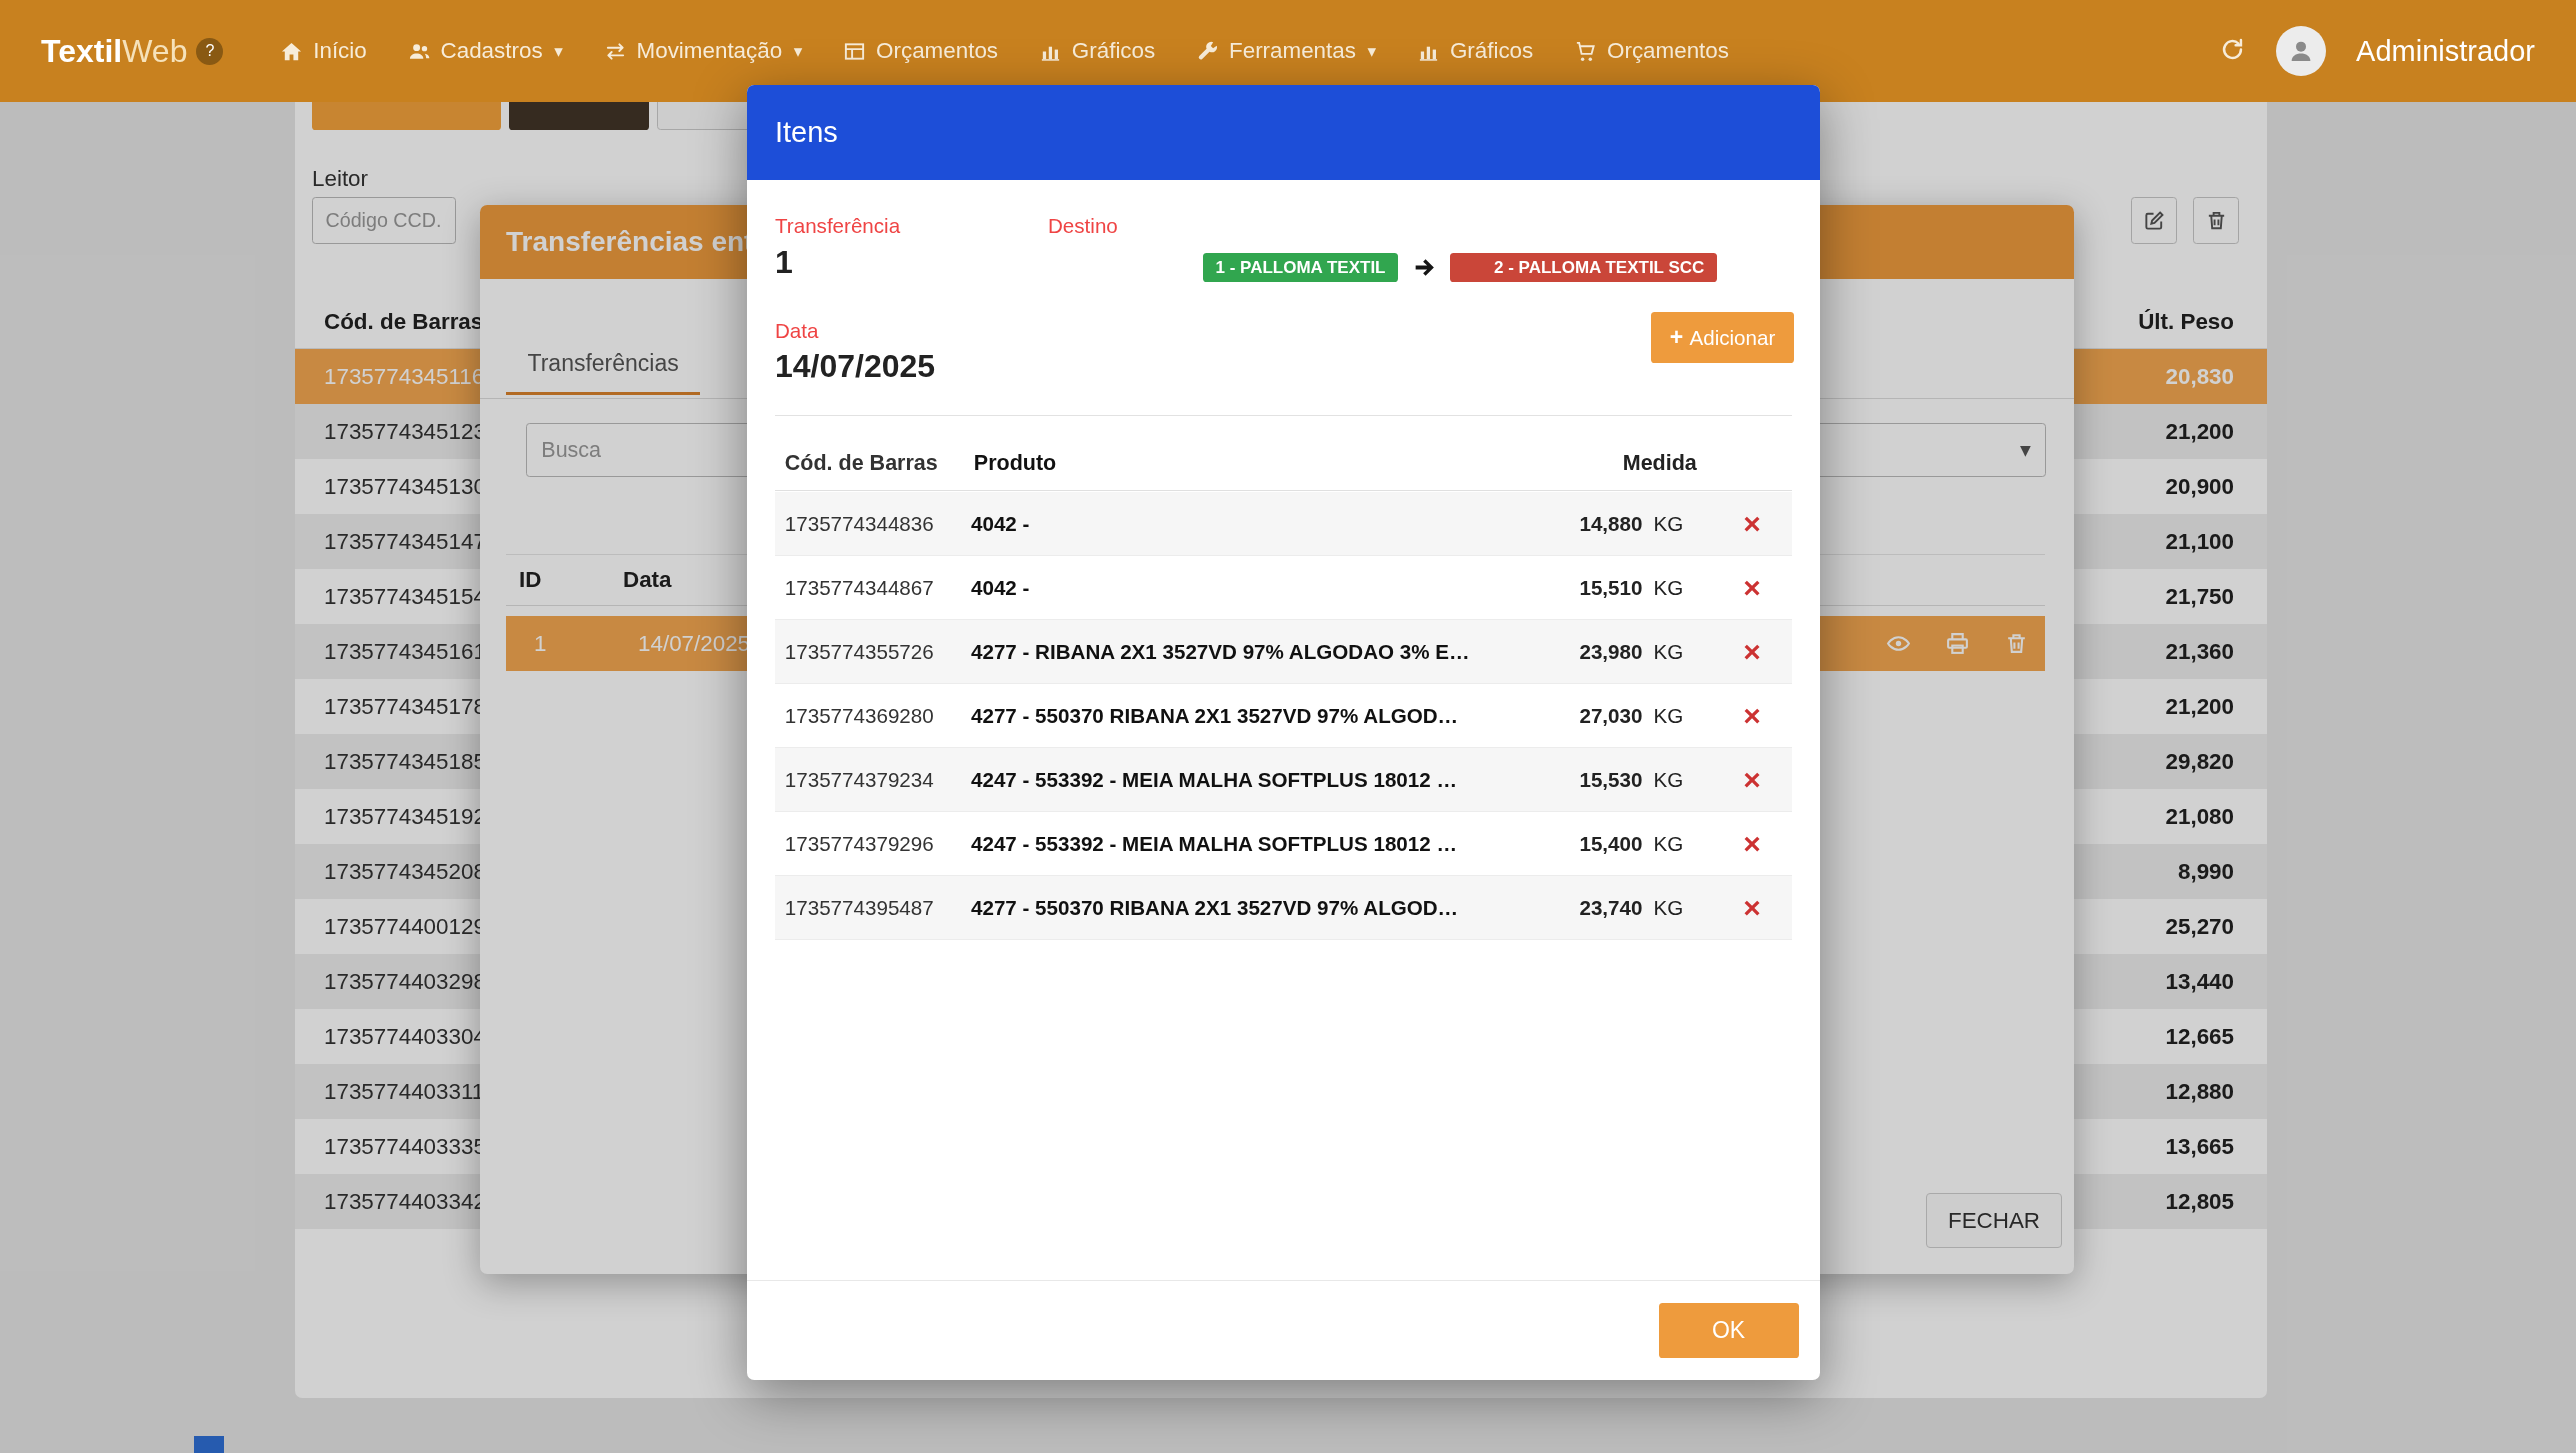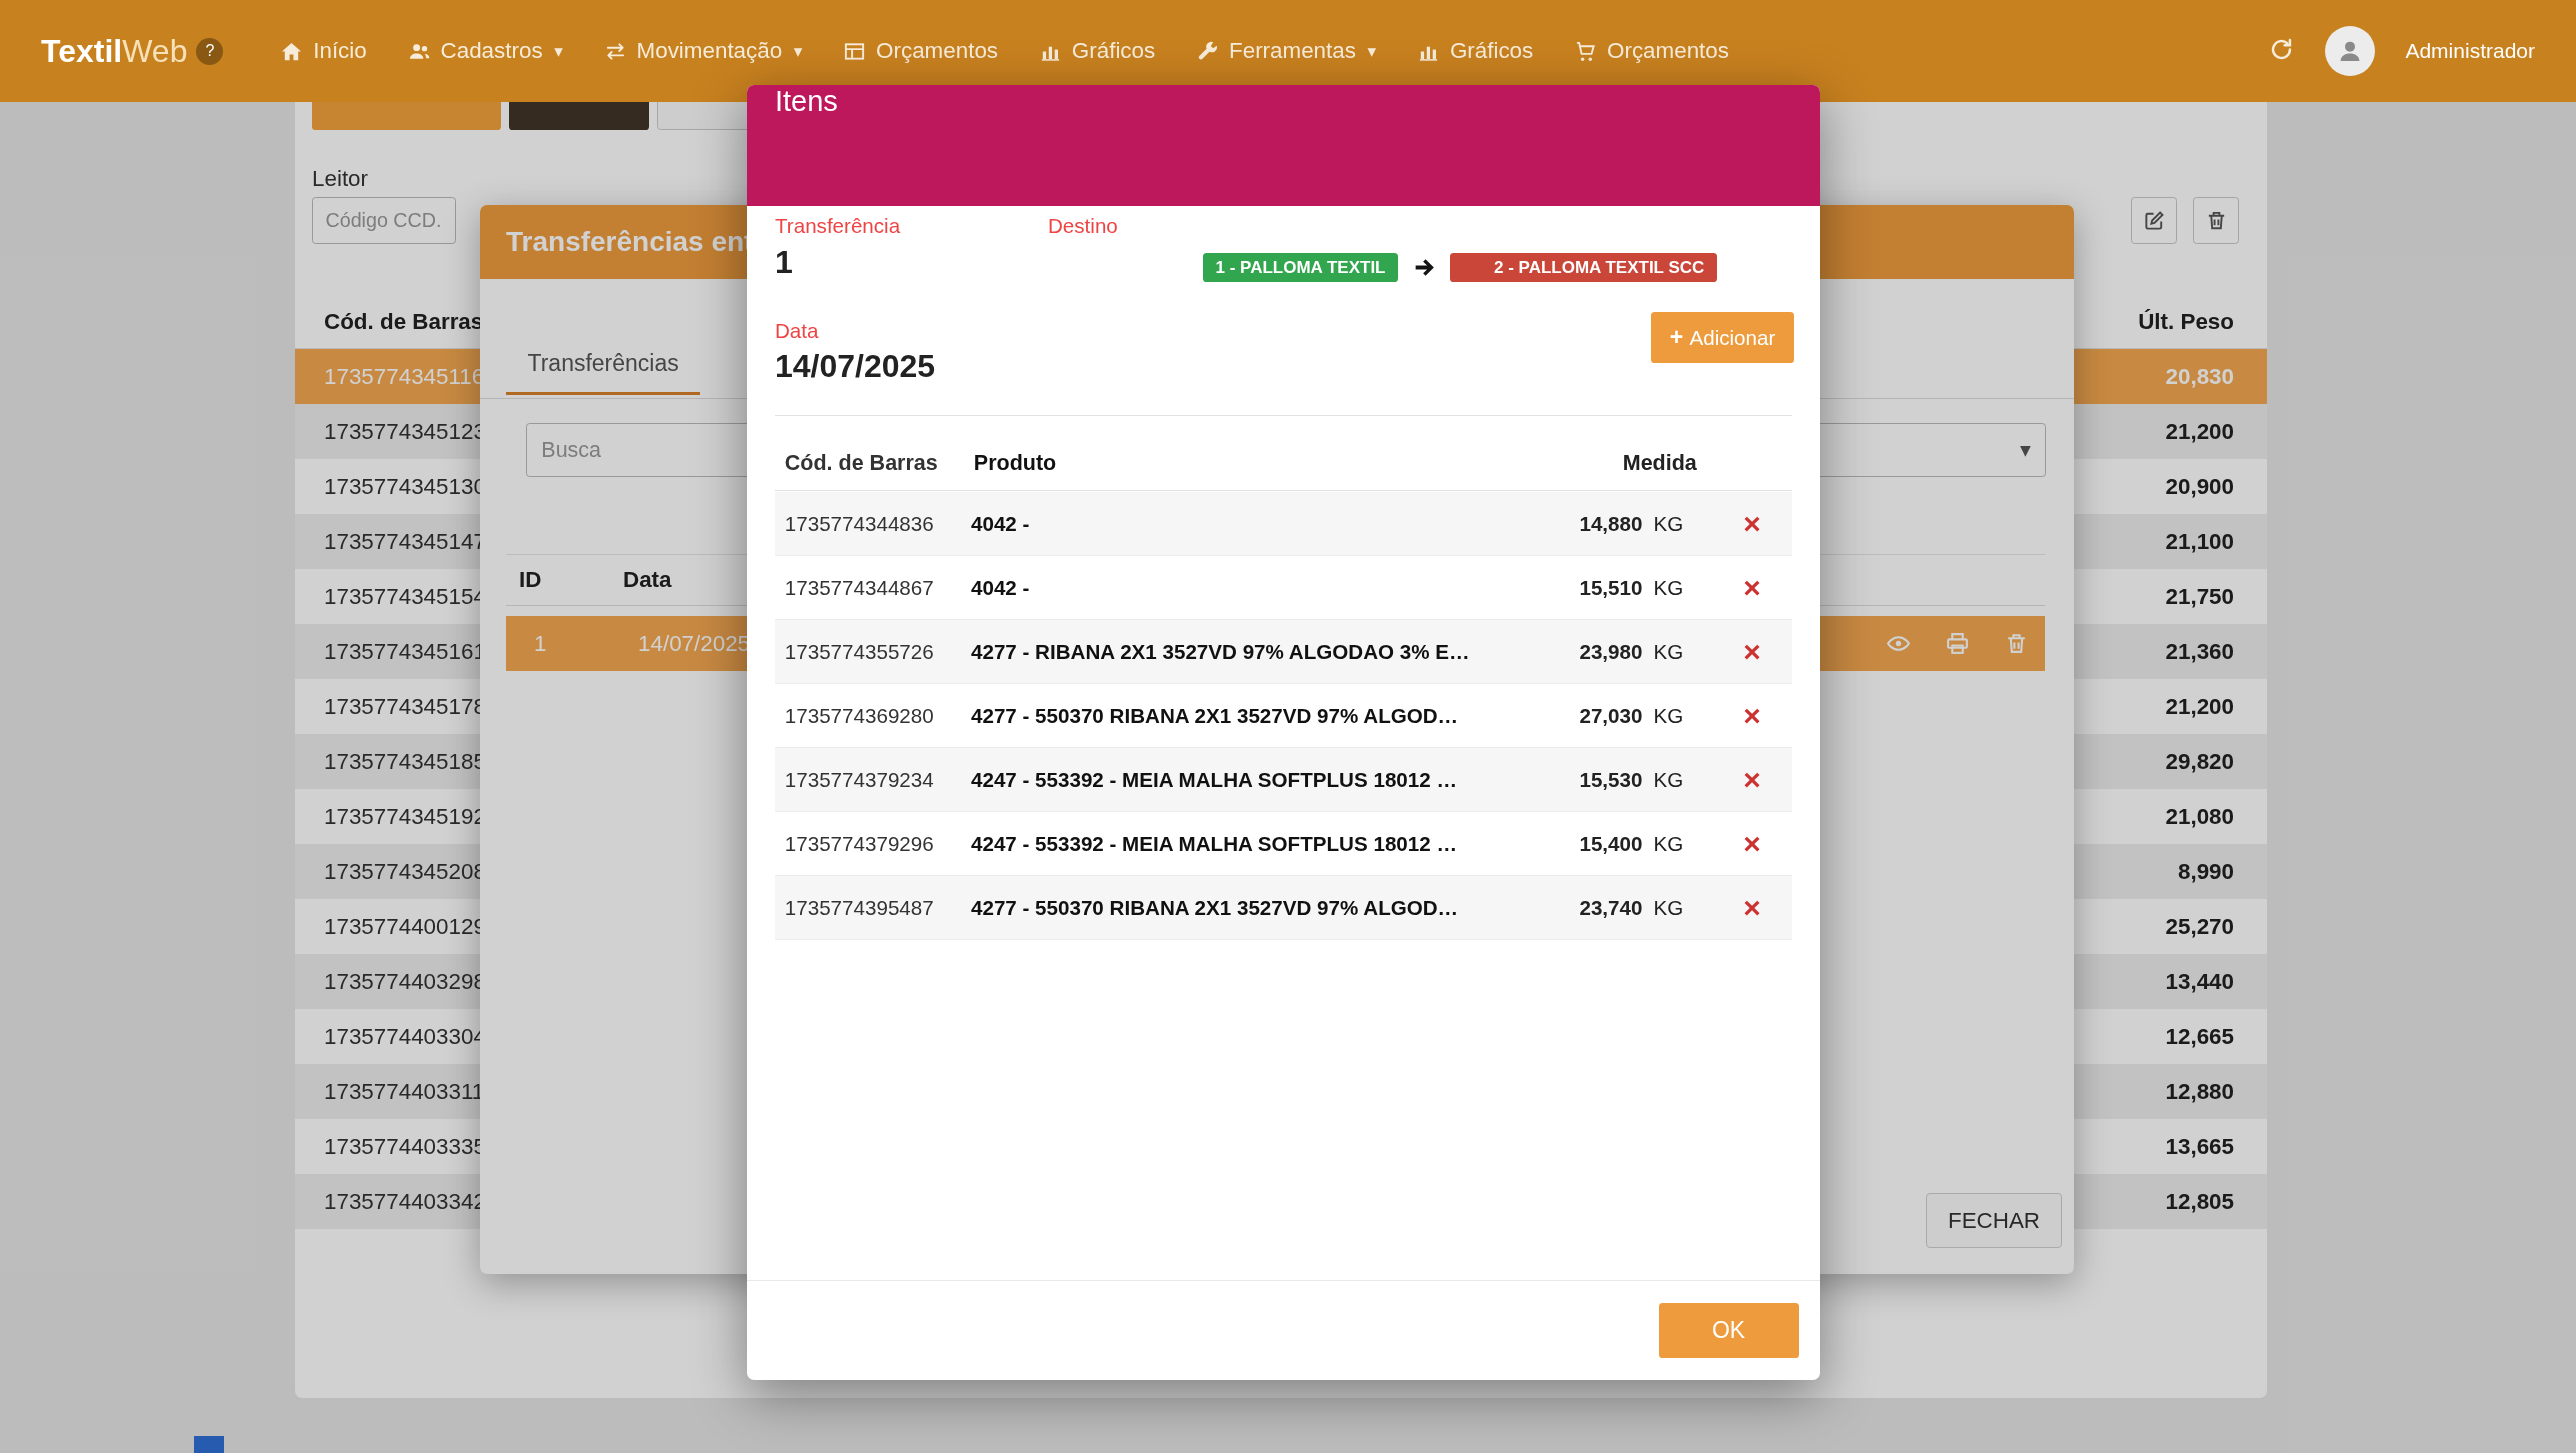--- a/index.html
+++ b/index.html
@@ -17,21 +17,21 @@
                  font-size:16px; display:flex; align-items:center; justify-content:center; }
   .navitems { display:flex; align-items:flex-start; gap:41px; }
   .navitem { display:flex; align-items:center; gap:9.8px; color:#f7ecd9; font-size:22.4px; cursor:pointer; white-space:nowrap; }
   .navitem svg { width:23px; height:23px; }
   .caret { font-size:17px; margin-left:1.8px; color:#f7ecd9; }
   .navright { margin-left:auto; display:flex; align-items:center; gap:30px; }
   .refresh { color:#f7ecd9; cursor:pointer; }
   .refresh svg { width:27px; height:27px; }
   .avatar { width:50px; height:50px; border-radius:50%; background:#ececec; display:flex; align-items:center; justify-content:center; cursor:pointer; }
   .avatar svg { width:30px; height:30px; color:#8a8a8a; }
-  .username { color:#ffffff; font-size:21px; cursor:pointer; }
+  .username { color:#ffffff; font-size:29px; cursor:pointer; }
 
   
   .bg-card { position:absolute; left:295px; top:72px; width:1972px; height:1326px; background:#ffffff;
              border-radius:7.2px; z-index:1; overflow:hidden; }
   .tb-btn { position:absolute; top:2.7px; height:55px; border-radius:3.6px; border:none; cursor:pointer; }
   .tb-btn.b1 { left:17px; width:189px; background:#f5a33c; }
   .tb-btn.b2 { left:214px; width:140px; background:#433528; }
   .tb-btn.b3 { left:362px; width:132px; background:#fafafa; border:0.9px solid #cccccc; }
   .reader-label { position:absolute; left:17px; top:94px; font-size:22.4px; color:#333; }
   .reader-input { position:absolute; left:17px; top:125px; width:144px; height:47px; border:0.9px solid #bbbbbb;
@@ -80,21 +80,21 @@
   .m1-row .r-icons svg { width:25px; height:25px; cursor:pointer; }
   .m1-close { position:absolute; left:1446px; top:988px; width:136px; height:55px; background:#fafafa;
               border:0.9px solid #cfcfcf; border-radius:4px; font-size:22.4px; color:#333; font-family:inherit; cursor:pointer; }
 
   
   .backdrop { position:absolute; left:0; top:102px; width:2576px; height:1352px; background:rgba(0,0,0,.18); z-index:50; }
 
   
   .modal2 { position:absolute; left:747px; top:85px; width:1073px; height:1295px; background:#ffffff;
             border-radius:7.2px; z-index:60; box-shadow:0 14.3px 54px rgba(0,0,0,.40); }
-  .m2-head { height:121px; background:#be185d; border-radius:7.2px 7.2px 0 0; display:flex; align-items:flex-start; padding:0 28px; }
+  .m2-head { height:95px; background:#1d4ed8; border-radius:7.2px 7.2px 0 0; display:flex; align-items:center; padding:0 28px; }
   .m2-head span { color:#fff; font-size:29px; font-weight:500; }
   .lab { position:absolute; font-size:20.6px; color:#ef4444; }
   .lab-transfer { left:28px; top:129px; }
   .lab-dest { left:301px; top:129px; }
   .lab-data { left:28px; top:234px; }
   .val { position:absolute; font-size:32px; font-weight:bold; color:#222; }
   .val-transfer { left:28px; top:159px; }
   .val-data { left:28px; top:263px; }
   .dest-row { position:absolute; left:456px; top:168px; display:flex; align-items:center; gap:12.5px; }
   .badge { height:29px; line-height:29px; padding:0 12.5px; border-radius:3.6px; color:#fff; font-size:17px;

